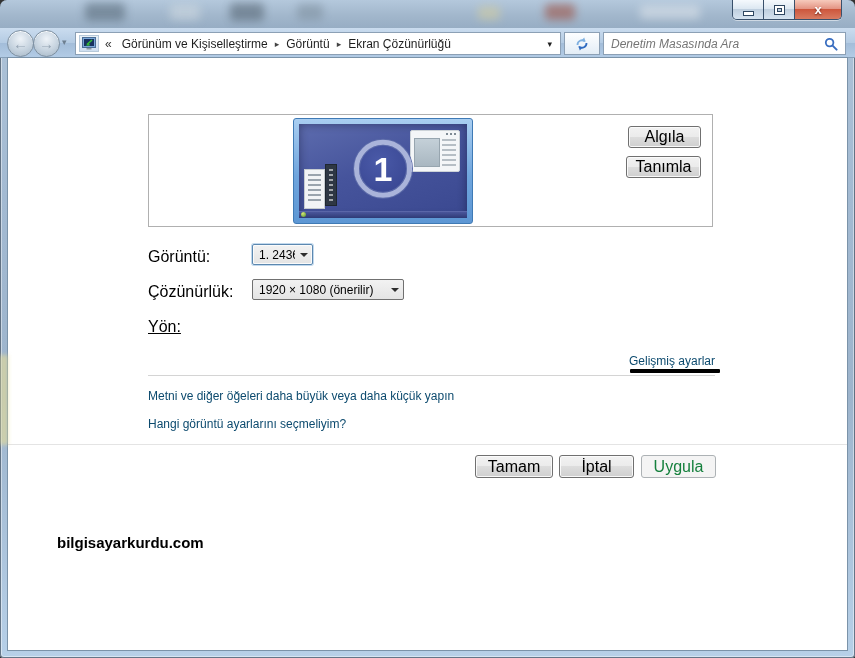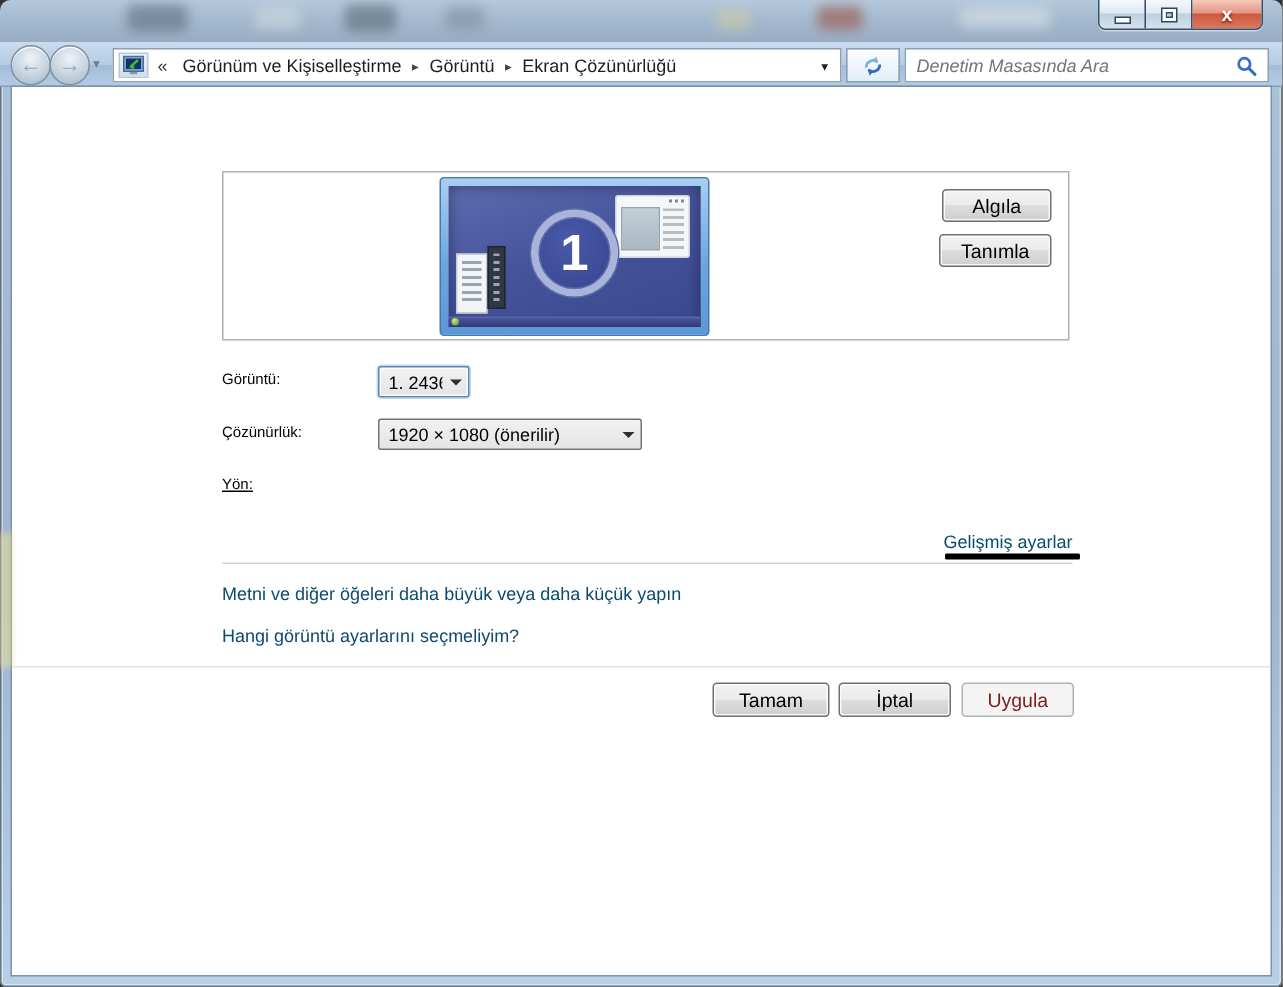--- a/index.html
+++ b/index.html
@@ -129,57 +129,57 @@
   .sm-white { position:absolute; left:5px; bottom:9px; width:21px; height:40px;
     background:#f2f4f6; border:1px solid #c6ccd1; }
   .sm-lines { position:absolute; left:3px; top:4px; right:3px; bottom:4px;
     background:repeating-linear-gradient(180deg,#9aa4ad 0 2px, transparent 2px 5px); }
   .sm-dark { position:absolute; left:26px; bottom:12px; width:12px; height:42px;
     background:#2e3744; border:1px solid #1e2630; }
   .sm-dark .sm-lines { background:repeating-linear-gradient(180deg,rgba(255,255,255,.55) 0 2px, transparent 2px 5px); }
 
   .win7-btn {
     position:absolute; display:flex; align-items:center; justify-content:center;
-    font-family:"Liberation Sans", sans-serif; font-size:13px; color:#000;
+    font-family:"Liberation Sans", sans-serif; font-size:16px; color:#000;
     background:linear-gradient(180deg,#f2f2f2 0%, #ebebeb 49%, #dddddd 50%, #cfcfcf 100%);
     border:1px solid #707070; border-radius:3px;
     box-shadow:inset 0 0 0 1px rgba(252,252,252,.9); cursor:default;
   }
   .btn-detect { right:11px; top:11px; width:73px; height:22px; }
   .btn-identify { right:11px; top:41px; width:75px; height:22px; }
 
-  .field-label { position:absolute; left:140px; font-size:10px; color:#000; }
+  .field-label { position:absolute; left:140px; font-size:16px; color:#000; }
   .combo {
     position:absolute; height:21px; display:flex; align-items:center;
     background:linear-gradient(180deg,#f2f2f2,#e4e4e4);
     border:1px solid #707070; border-radius:2px; font-size:12px; color:#000; cursor:default;
   }
   .combo .combo-text { flex:1; padding-left:6px; white-space:nowrap; overflow:hidden; }
   .combo .combo-arrow-zone { width:17px; height:100%; display:flex; align-items:center; justify-content:center; }
   .combo-arrow { width:0; height:0; border-left:4px solid transparent; border-right:4px solid transparent; border-top:4px solid #2d2d2d; }
   .combo.focused { border-color:#5c88b0; box-shadow:0 0 0 1px rgba(120,170,215,.45), inset 0 0 0 1px rgba(252,252,252,.9); }
   .combo-display    { left:244px; top:186px; width:61px; }
-  .combo-resolution { left:244px; top:221px; width:176px; }
+  .combo-resolution { left:244px; top:221px; width:152px; }
   .combo-orientation{ left:244px; top:256px; width:138px; }
   .lbl-display    { top:190px; }
   .lbl-resolution { top:225px; }
   .lbl-orientation{ top:260px;text-decoration:underline; }
 
   .link { color:#0c4a6e; font-size:12px; text-decoration:none; cursor:pointer; position:absolute; }
   .advanced-link { top:296px; right:132px; }
   .annotation-underline { position:absolute; left:622px; top:311px; width:90px; height:4px; background:#000; border-radius:1px; }
   .divider-group { position:absolute; left:140px; top:317px; width:567px; height:1px; background:#d4d4d4; }
   .link-resize { left:140px; top:331px; }
   .link-which  { left:140px; top:359px; }
   .divider-footer { position:absolute; left:0; top:386px; width:100%; height:1px; background:#e4e4e4; }
 
   .btn-ok     { left:467px; top:397px; width:78px; height:23px; }
   .btn-cancel { left:551px; top:397px; width:75px; height:23px; }
   .btn-apply  { left:633px; top:397px; width:75px; height:23px;
-    background:#f4f4f4; border-color:#adb2b5; color:#7f1d1d; box-shadow:none; }
+    background:#f4f4f4; border-color:#adb2b5; color:#15803d; box-shadow:none; }
 
   .watermark { position:absolute; left:49px; top:476px; font-size:15px; font-weight:bold; color:#000; }
 
   .frame-accent { position:absolute; left:0; top:355px; width:8px; height:90px; background:#e6dd96; opacity:.65; filter:blur(2px); }
 </style>
 </head>
 <body>
 
 <div class="window">
 
@@ -304,16 +304,17 @@
 
     <a class="link link-resize">Metni ve diğer öğeleri daha büyük veya daha küçük yapın</a>
     <a class="link link-which">Hangi görüntü ayarlarını seçmeliyim?</a>
 
     <div class="divider-footer"></div>
 
     <div class="win7-btn btn-ok">Tamam</div>
     <div class="win7-btn btn-cancel">İptal</div>
     <div class="win7-btn btn-apply">Uygula</div>
 
+    <div class="watermark">bilgisayarkurdu.com</div>
   </div>
 
   <div class="frame-accent"></div>
 </div>
 
 </body></html>

